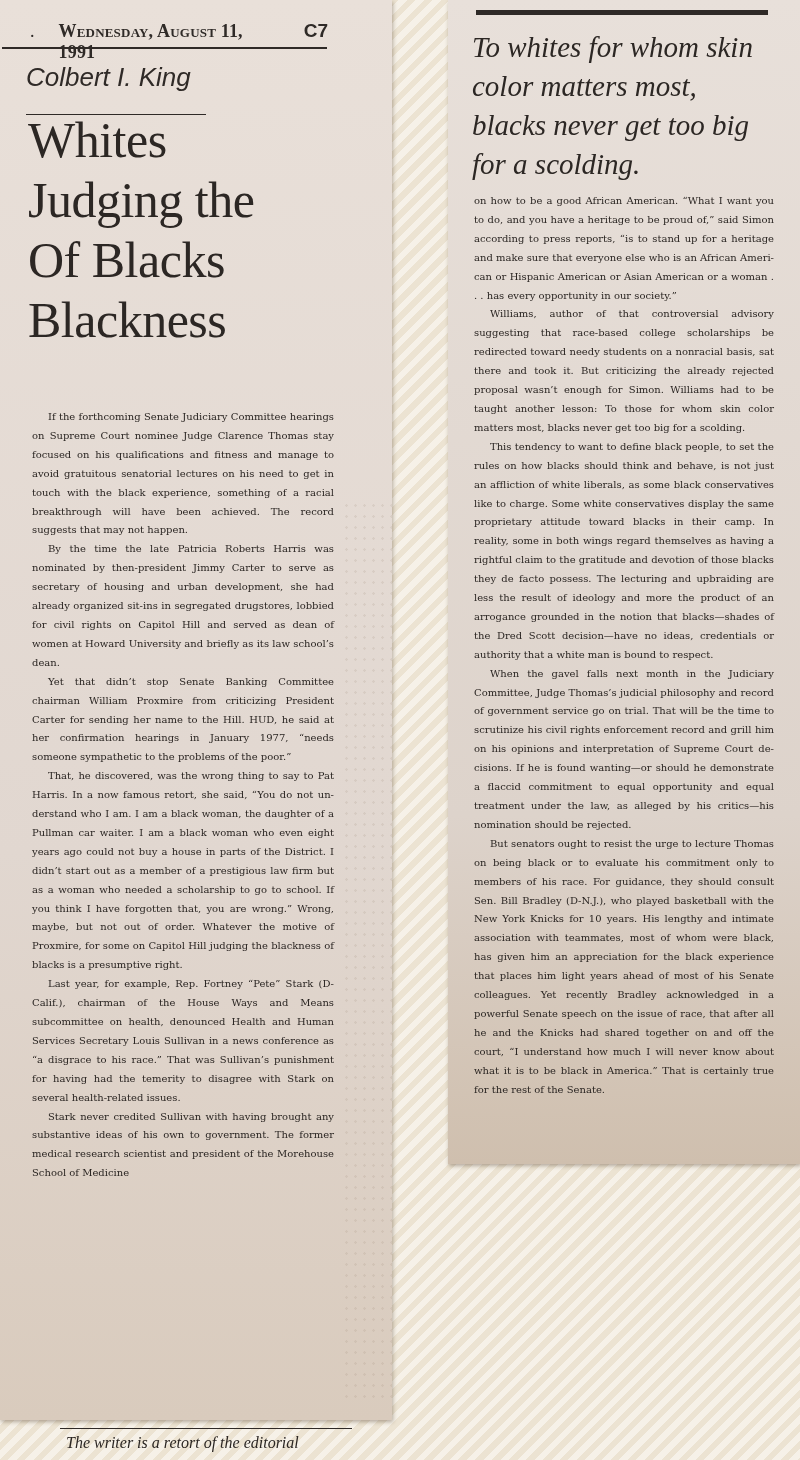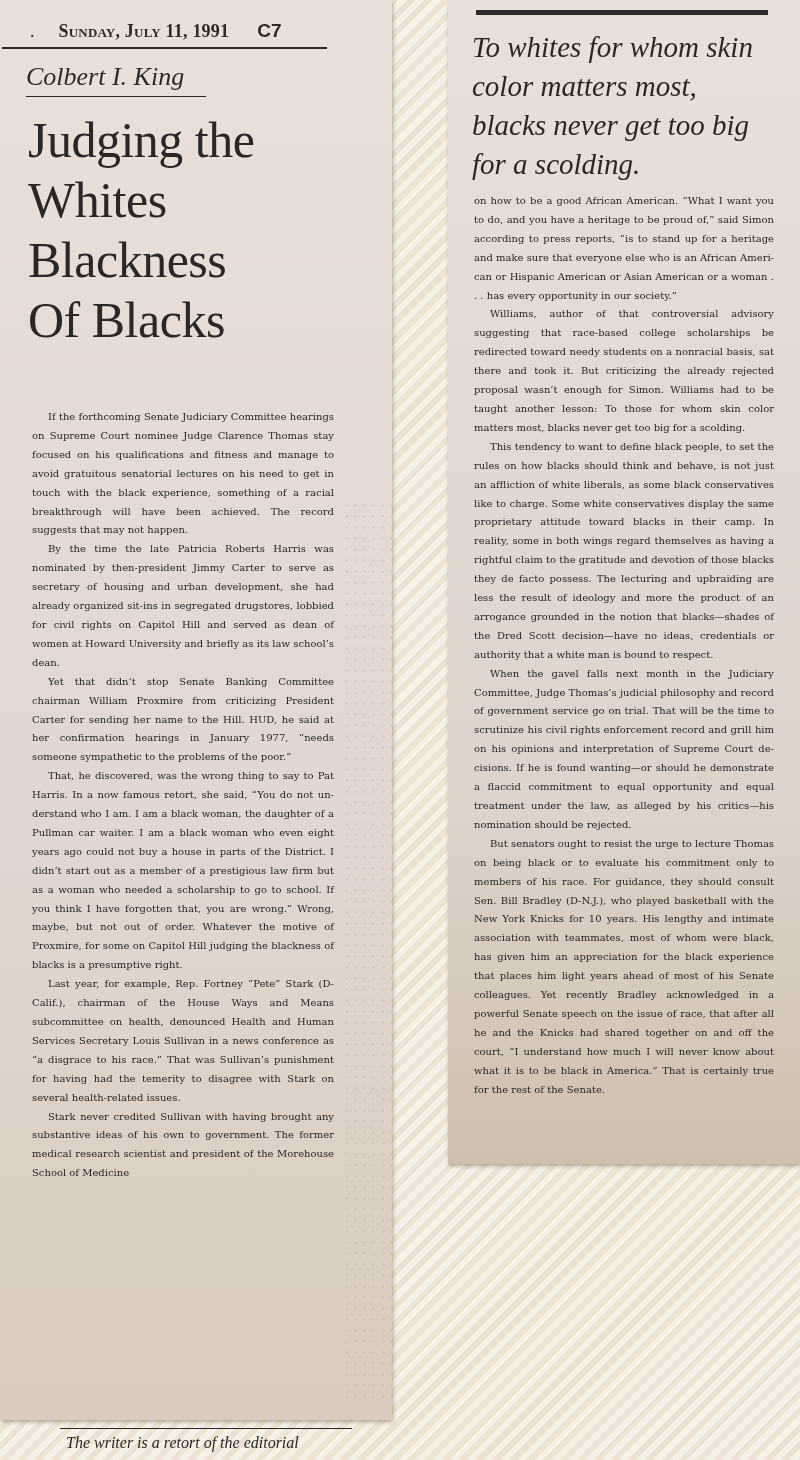--- a/index.html
+++ b/index.html
@@ -30,23 +30,23 @@
       font-size: 18px; color: #2f2a27;
     }
     .dateline .dot { font-size: 18px; margin-right: 16px; }
     .dateline .date { font-variant: small-caps; font-weight: bold; letter-spacing: 0.2px; }
     .dateline .page { font-family: "Liberation Sans", sans-serif; font-weight: bold; font-size: 19px; margin-left: 20px; }
     .rule-top {
       position: absolute; left: 2px; top: 47px; width: 325px; height: 2px; background: #2f2a27;
     }
     .byline {
       position: absolute; left: 26px; top: 62px;
-      font-family: Liberation Serif, serif; font-style: italic;
+      font-family: Liberation Sans, sans-serif; font-style: italic;
       font-size: 26px; color: #2f2a27;
-      padding-bottom: 4px; border-bottom: 1px solid #2f2a27;
+      padding-bottom: 21px; border-bottom: 1px solid #2f2a27;
       width: 180px;
     }
     .headline {
       position: absolute; left: 28px; top: 110px; width: 330px;
       font-family: "Liberation Serif", serif;
       font-size: 50px; line-height: 60px; color: #2c2724;
       letter-spacing: -0.5px;
     }
     .body-text {
       font-family: "DejaVu Serif", serif;
@@ -83,30 +83,30 @@
       background: radial-gradient(circle, rgba(150,130,110,0.25) 1px, transparent 1.5px) 0 0 / 9px 11px;
       opacity: 0.6;
     }
   </style>
 </head>
 <body>
 
 <div id="clip-left" class="clip">
   <div class="dateline">
     <span class="dot">.</span>
-    <span class="date">Sunday, July 11, 1991</span>
+    <span class="date">Wednesday, August 11, 1991</span>
     <span class="page">C7</span>
   </div>
   <div class="rule-top"></div>
   <div class="byline">Colbert I. King</div>
   <div class="headline">
+    <div>Whites</div>
     <div>Judging the</div>
-    <div>Whites</div>
+    <div>Of Blacks</div>
     <div>Blackness</div>
-    <div>Of Blacks</div>
   </div>
   <div id="left-body" class="body-text">
     <p>If the forthcoming Senate Judiciary Committee hearings on Supreme Court nominee Judge Clarence Thomas stay fo­cused on his qualifications and fitness and manage to avoid gratuitous senatorial lec­tures on his need to get in touch with the black experience, something of a racial breakthrough will have been achieved. The record suggests that may not happen.</p>
     <p>By the time the late Patricia Roberts Harris was nominated by then-president Jimmy Carter to serve as secretary of housing and urban development, she had already organized sit-ins in segregated drugstores, lobbied for civil rights on Capitol Hill and served as dean of women at Howard University and briefly as its law school’s dean.</p>
     <p>Yet that didn’t stop Senate Banking Committee chairman William Proxmire from criticizing President Carter for sending her name to the Hill. HUD, he said at her confirmation hearings in Janu­ary 1977, “needs someone sympathetic to the problems of the poor.”</p>
     <p>That, he discovered, was the wrong thing to say to Pat Harris. In a now famous retort, she said, “You do not un­derstand who I am. I am a black woman, the daughter of a Pullman car waiter. I am a black woman who even eight years ago could not buy a house in parts of the District. I didn’t start out as a member of a prestigious law firm but as a woman who needed a scholarship to go to school. If you think I have forgotten that, you are wrong.” Wrong, maybe, but not out of order. Whatever the motive of Proxmire, for some on Capitol Hill judging the black­ness of blacks is a presumptive right.</p>
     <p>Last year, for example, Rep. Fortney “Pete” Stark (D-Calif.), chairman of the House Ways and Means subcommittee on health, denounced Health and Human Ser­vices Secretary Louis Sullivan in a news conference as “a disgrace to his race.” That was Sullivan’s punishment for having had the temerity to disagree with Stark on several health-related issues.</p>
     <p>Stark never credited Sullivan with having brought any substantive ideas of his own to government. The former medical research scientist and president of the Morehouse School of Medicine</p>
   </div>
   <div class="speckle"></div>

